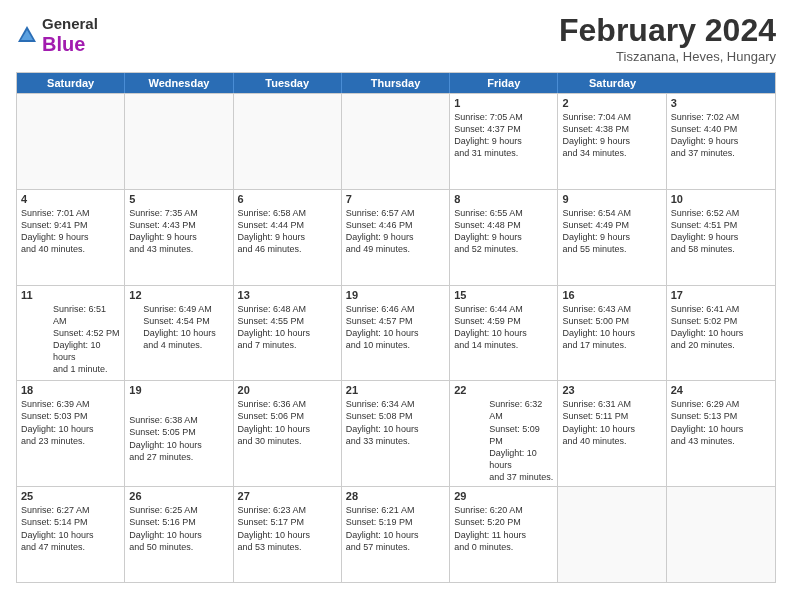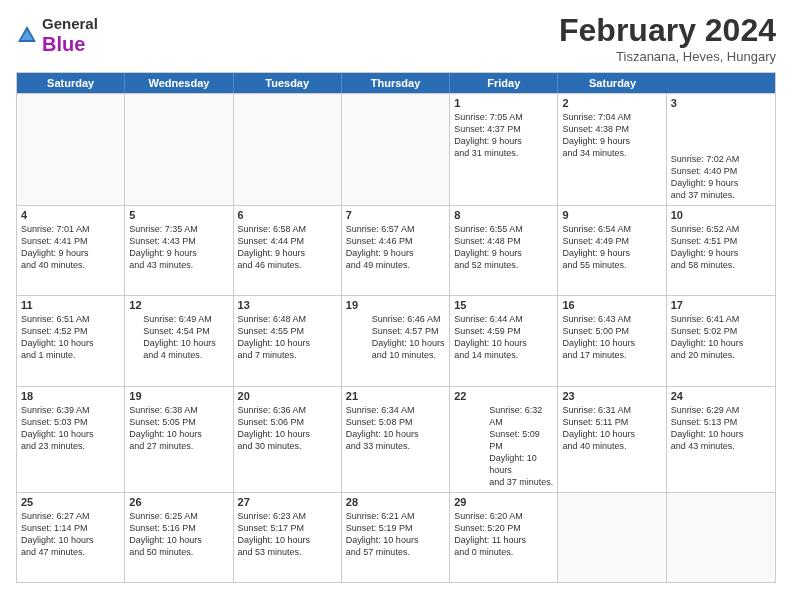--- a/index.html
+++ b/index.html
@@ -160,31 +160,31 @@
           </div>
           <div class="cal-cell">
             <div class="day-num">2</div>
             <div class="day-info" style="white-space: pre-line;">Sunrise: 7:04 AM
 Sunset: 4:38 PM
 Daylight: 9 hours
 and 34 minutes.</div>
           </div>
           <div class="cal-cell">
             <div class="day-num">3</div>
-            <div class="day-info" style="white-space: pre-line; margin-top: 42px;">Sunrise: 7:02 AM
+            <div class="day-info" style="white-space: pre-line;">Sunrise: 7:02 AM
 Sunset: 4:40 PM
 Daylight: 9 hours
 and 37 minutes.</div>
           </div>
         </div>
         <div class="cal-row">
           <div class="cal-cell">
             <div class="day-num">4</div>
             <div class="day-info" style="white-space: pre-line;">Sunrise: 7:01 AM
-Sunset: 4:41 PM
+Sunset: 9:41 PM
 Daylight: 9 hours
 and 40 minutes.</div>
           </div>
           <div class="cal-cell">
             <div class="day-num">5</div>
             <div class="day-info" style="white-space: pre-line;">Sunrise: 7:35 AM
 Sunset: 4:43 PM
 Daylight: 9 hours
 and 43 minutes.</div>
           </div>
@@ -220,42 +220,42 @@
             <div class="day-num">10</div>
             <div class="day-info" style="white-space: pre-line;">Sunrise: 6:52 AM
 Sunset: 4:51 PM
 Daylight: 9 hours
 and 58 minutes.</div>
           </div>
         </div>
         <div class="cal-row">
           <div class="cal-cell">
             <div class="day-num">11</div>
-            <div class="day-info" style="white-space: pre-line;">Sunrise: 6:51 AM
+            <div class="day-info" style="white-space: pre-line; margin-left: 32px;">Sunrise: 6:51 AM
 Sunset: 4:52 PM
 Daylight: 10 hours
 and 1 minute.</div>
           </div>
           <div class="cal-cell">
             <div class="day-num">12</div>
             <div class="day-info" style="white-space: pre-line; margin-left: 14px;">Sunrise: 6:49 AM
 Sunset: 4:54 PM
 Daylight: 10 hours
 and 4 minutes.</div>
           </div>
           <div class="cal-cell">
             <div class="day-num">13</div>
             <div class="day-info" style="white-space: pre-line;">Sunrise: 6:48 AM
 Sunset: 4:55 PM
 Daylight: 10 hours
 and 7 minutes.</div>
           </div>
           <div class="cal-cell">
             <div class="day-num">19</div>
-            <div class="day-info" style="white-space: pre-line; margin-left: 26px;">Sunrise: 6:46 AM
+            <div class="day-info" style="white-space: pre-line;">Sunrise: 6:46 AM
 Sunset: 4:57 PM
 Daylight: 10 hours
 and 10 minutes.</div>
           </div>
           <div class="cal-cell">
             <div class="day-num">15</div>
             <div class="day-info" style="white-space: pre-line;">Sunrise: 6:44 AM
 Sunset: 4:59 PM
 Daylight: 10 hours
 and 14 minutes.</div>
@@ -278,21 +278,21 @@
         <div class="cal-row">
           <div class="cal-cell">
             <div class="day-num">18</div>
             <div class="day-info" style="white-space: pre-line;">Sunrise: 6:39 AM
 Sunset: 5:03 PM
 Daylight: 10 hours
 and 23 minutes.</div>
           </div>
           <div class="cal-cell">
             <div class="day-num">19</div>
-            <div class="day-info" style="white-space: pre-line;">Sunrise: 6:38 AM
+            <div class="day-info" style="white-space: pre-line; margin-top: 16px;">Sunrise: 6:38 AM
 Sunset: 5:05 PM
 Daylight: 10 hours
 and 27 minutes.</div>
           </div>
           <div class="cal-cell">
             <div class="day-num">20</div>
             <div class="day-info" style="white-space: pre-line;">Sunrise: 6:36 AM
 Sunset: 5:06 PM
 Daylight: 10 hours
 and 30 minutes.</div>
@@ -323,21 +323,21 @@
             <div class="day-info" style="white-space: pre-line;">Sunrise: 6:29 AM
 Sunset: 5:13 PM
 Daylight: 10 hours
 and 43 minutes.</div>
           </div>
         </div>
         <div class="cal-row">
           <div class="cal-cell">
             <div class="day-num">25</div>
             <div class="day-info" style="white-space: pre-line;">Sunrise: 6:27 AM
-Sunset: 1:14 PM
+Sunset: 5:14 PM
 Daylight: 10 hours
 and 47 minutes.</div>
           </div>
           <div class="cal-cell">
             <div class="day-num">26</div>
             <div class="day-info" style="white-space: pre-line;">Sunrise: 6:25 AM
 Sunset: 5:16 PM
 Daylight: 10 hours
 and 50 minutes.</div>
           </div>

